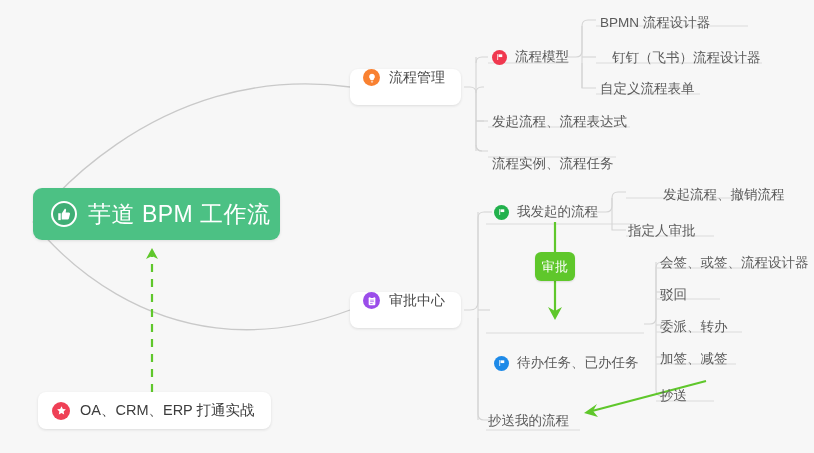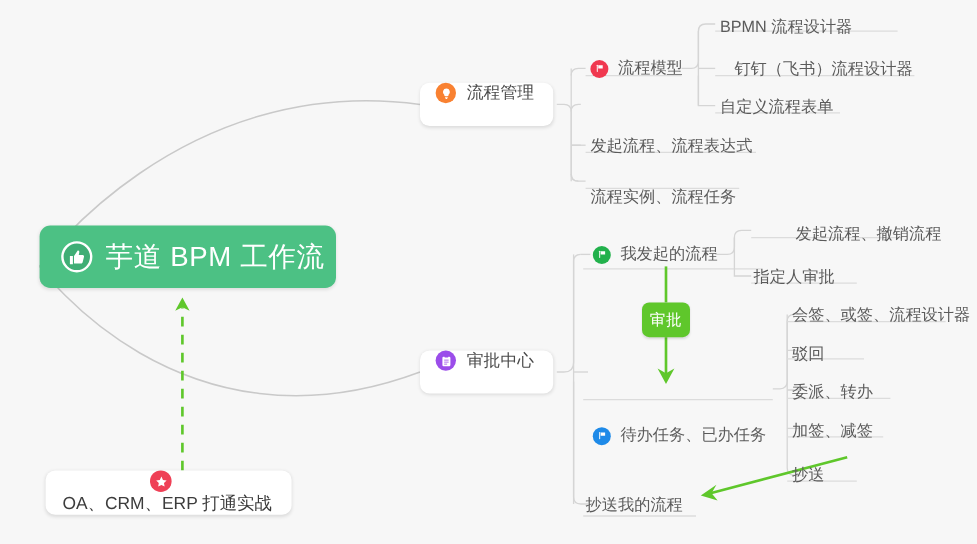--- a/index.html
+++ b/index.html
@@ -103,21 +103,20 @@
     top: 392px;
     height: 37px;
     background: #ffffff;
     border-radius: 8px;
     box-shadow: 0 1px 3px rgba(0,0,0,0.11);
     display: flex;
     align-items: center;
     padding: 0 16px 0 14px;
     box-sizing: border-box;
     white-space: nowrap;
-    flex-direction: column;
   }
   #node-oa .b-icon {
     width: 18px; height: 18px;
     border-radius: 50%;
     background: #ef4056;
     display:flex; align-items:center; justify-content:center;
     flex:none; margin-right: 10px;
   }
   #node-oa .branch-label { font-size: 14.5px; color:#3c3c3c; }
 

